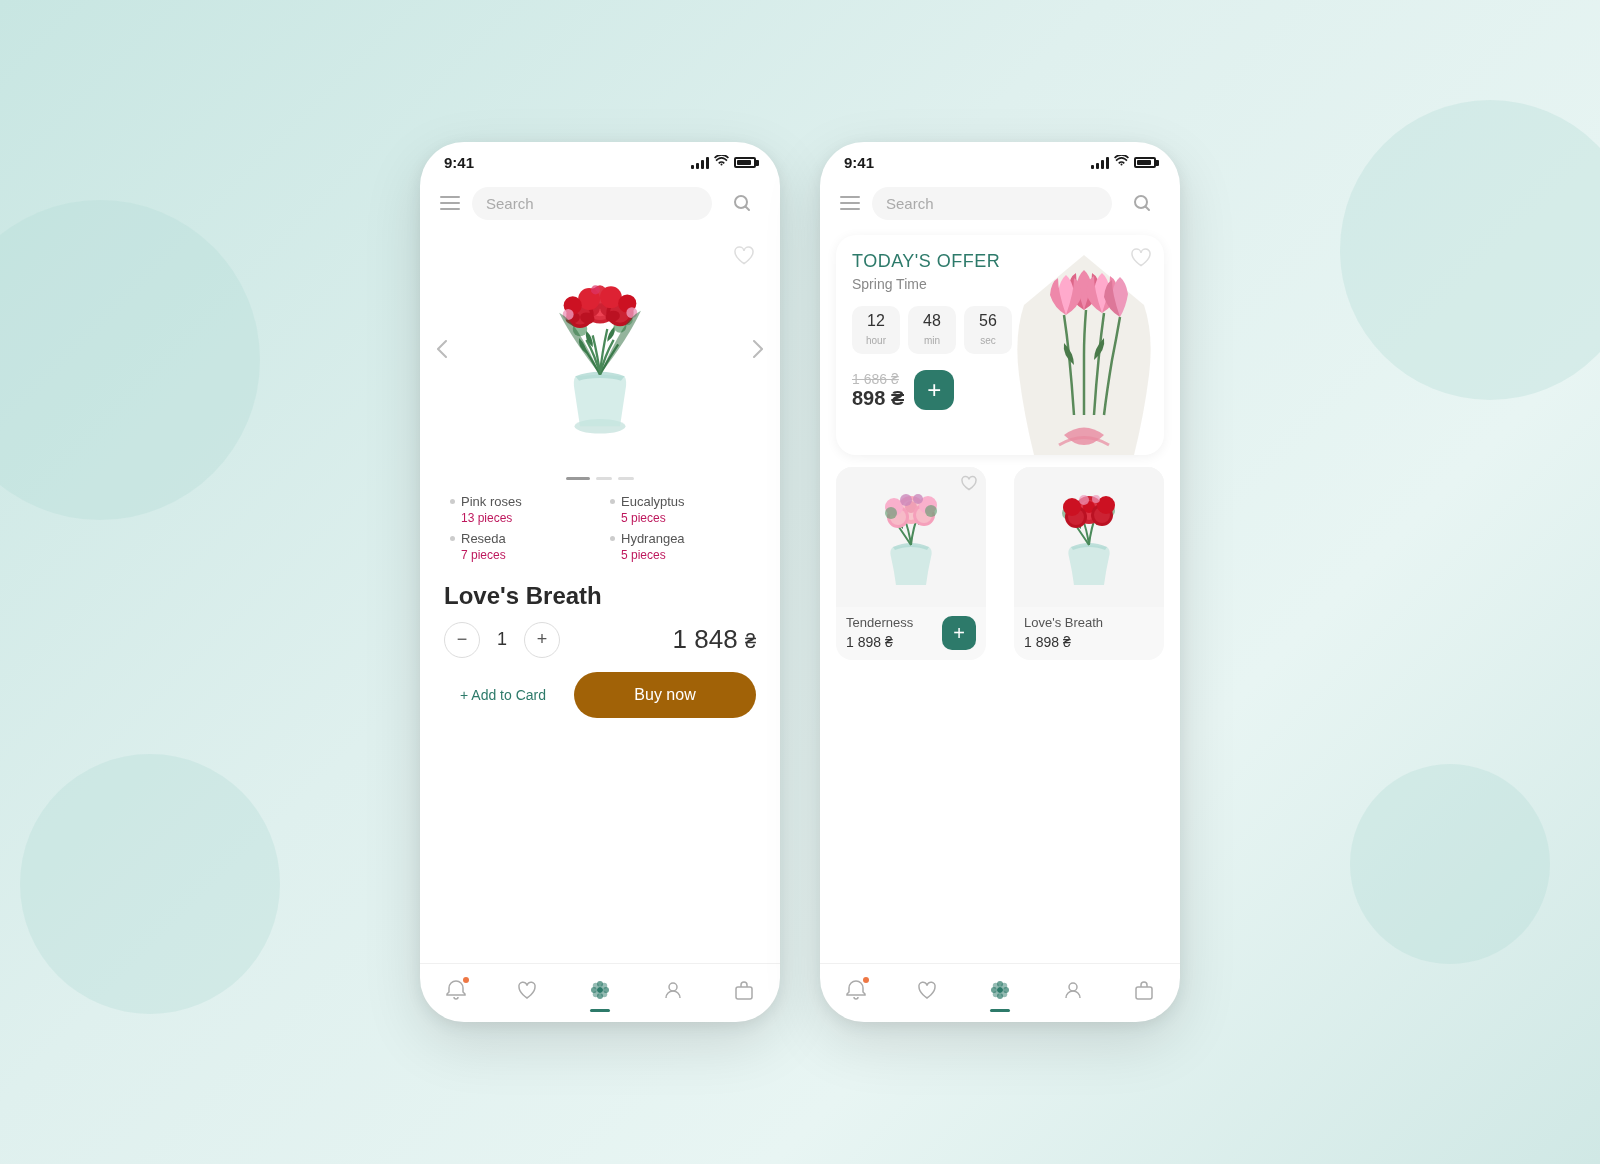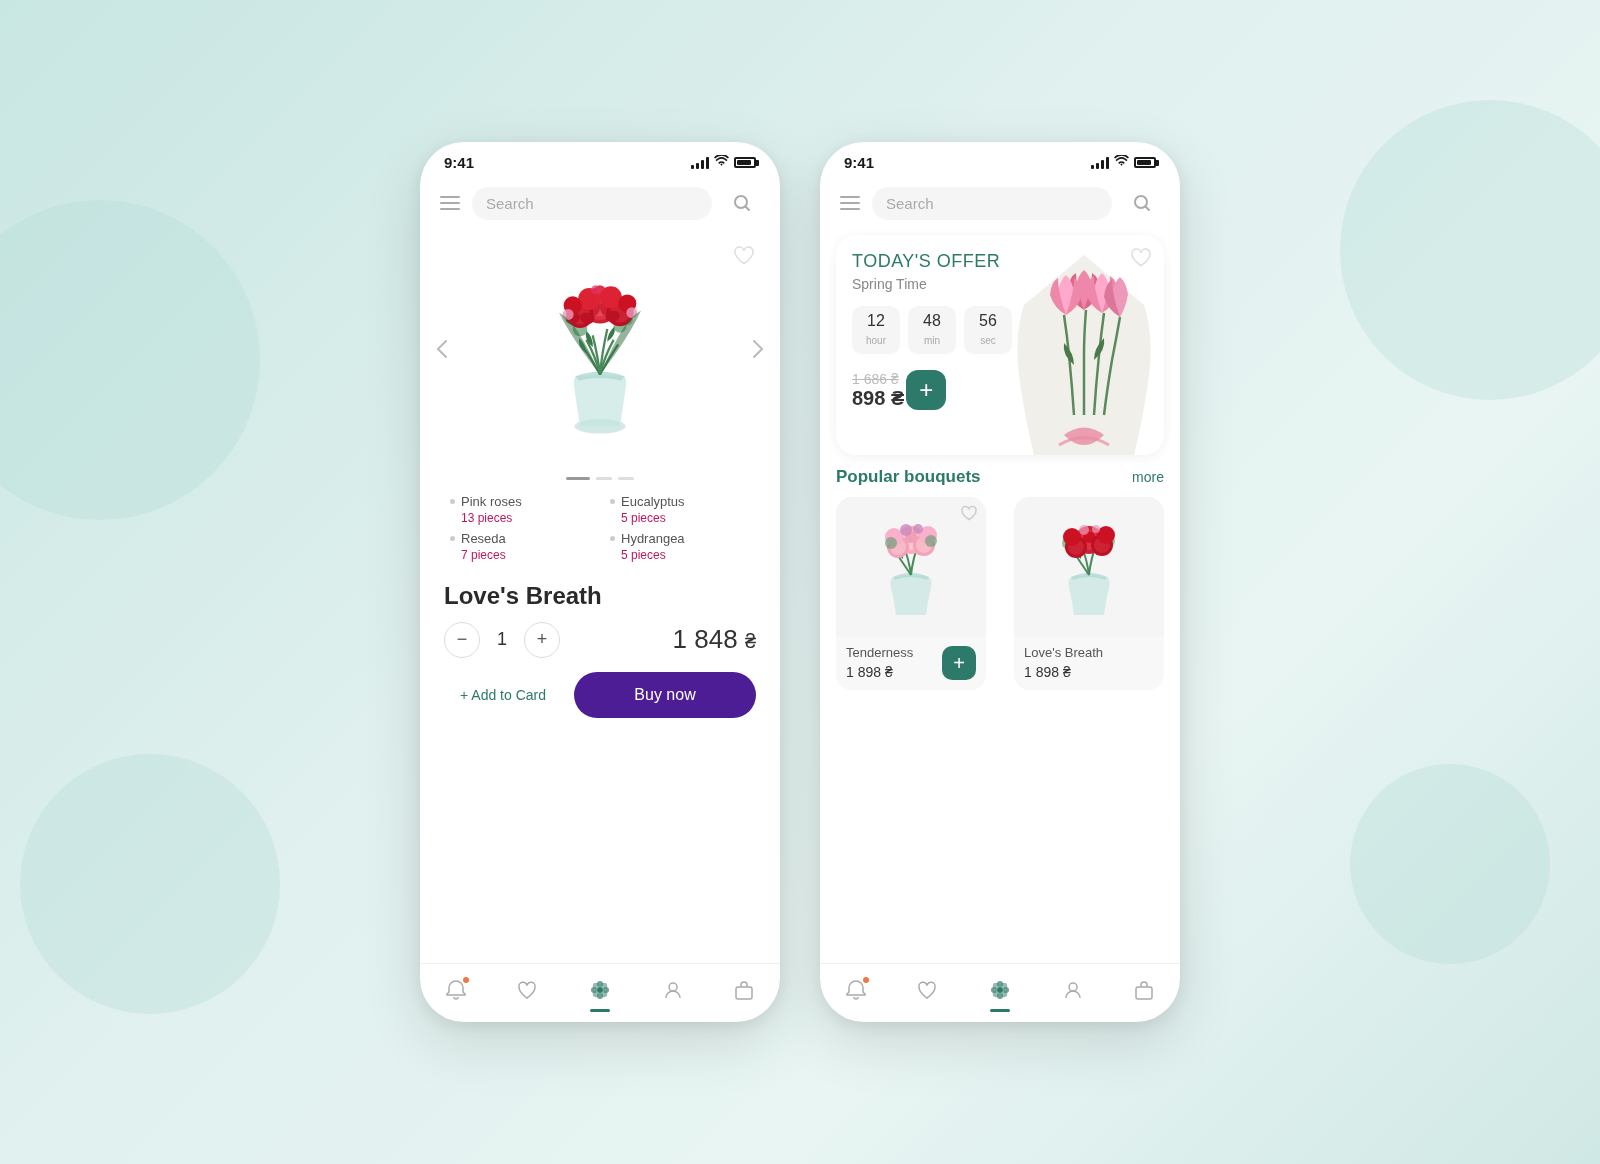--- a/index.html
+++ b/index.html
@@ -303,21 +303,21 @@
       background: transparent;
       border: none;
       color: #2d7a6a;
       font-size: 14px;
       cursor: pointer;
       white-space: nowrap;
     }
     .buy-now-btn {
       flex: 1;
       padding: 14px;
-      background: #4c1d95;
+      background: #a16207;
       color: #fff;
       border: none;
       border-radius: 30px;
       font-size: 16px;
       font-weight: 500;
       cursor: pointer;
     }
 
     
     .bottom-nav {
@@ -411,21 +411,21 @@
       color: #333;
       display: block;
     }
     .countdown-label {
       font-size: 10px;
       color: #aaa;
     }
     .offer-price-row {
       display: flex;
       align-items: center;
-      gap: 2px;
+      gap: 10px;
     }
     .offer-old-price {
       font-size: 14px;
       color: #bbb;
       text-decoration: line-through;
     }
     .offer-new-price {
       font-size: 20px;
       font-weight: 600;
       color: #333;
@@ -884,24 +884,20 @@
             <path d="M98 78 Q92 68 90 55 Q92 43 98 38 Q104 43 106 55 Q104 68 98 78Z" fill="#ffaacc"></path>
             <path d="M98 78 Q86 71 82 58 Q83 45 90 41 Q90 55 98 78Z" fill="#ee88aa"></path>
             <path d="M98 78 Q110 71 114 58 Q113 45 106 41 Q106 55 98 78Z" fill="#ee88aa"></path>
 
             <path d="M116 82 Q110 72 108 59 Q110 47 116 42 Q122 47 124 59 Q122 72 116 82Z" fill="#ee99bb"></path>
             <path d="M116 82 Q104 75 100 62 Q101 49 108 45 Q108 59 116 82Z" fill="#dd7799"></path>
           </svg>
         </div>
       </div>
 
-      <div class="section-header">
-        <span class="section-title">Popular bouquets</span>
-        <span class="section-more">more</span>
-      </div>
 
       <div class="bouquets-grid">
 
         <div class="bouquet-card">
           <div class="bouquet-card-img">
             <div class="bouquet-card-heart">
               <svg width="18" height="16" viewBox="0 0 18 16" fill="none">
                   <path d="M9 14.5S2 10 2 5.5a3.5 3.5 0 017-1h0a3.5 3.5 0 017 1C16 10 9 14.5 9 14.5z" stroke="#ccc" stroke-width="1.5" fill="none"></path>
                 </svg>
             </div>

